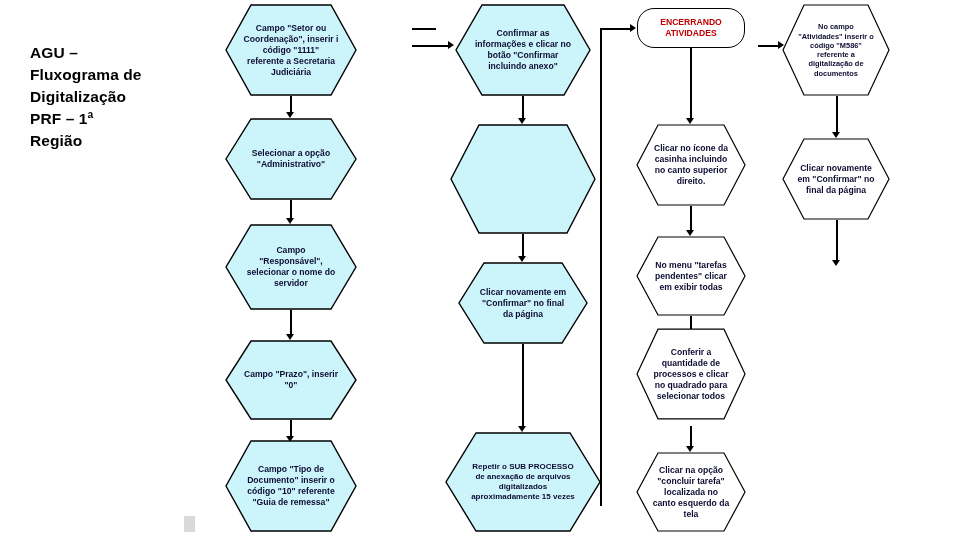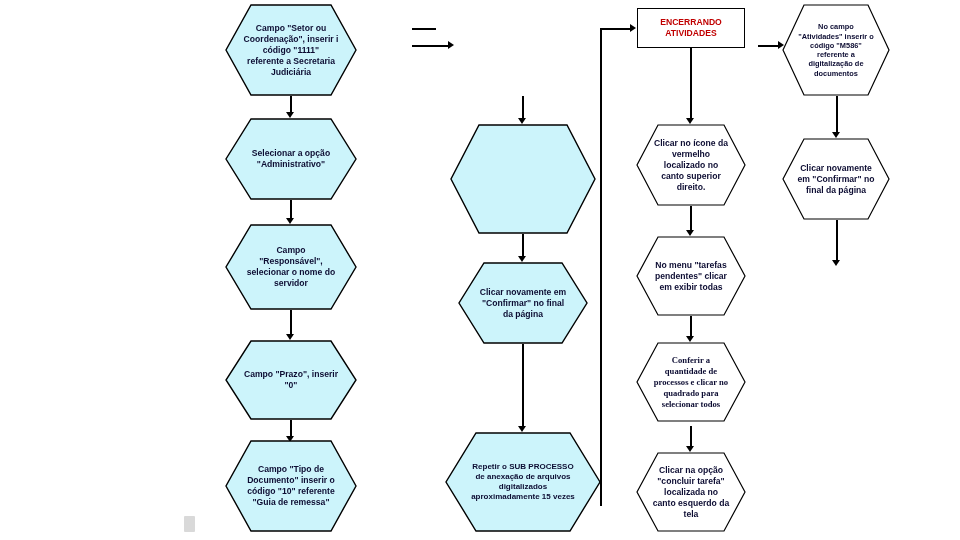--- a/index.html
+++ b/index.html
@@ -130,20 +130,25 @@
     height: 16px;
     background: #d9d9d9;
     border-radius: 1px;
   }
 </style>
 </head>
 <body>
 
 <div id="slide">
 
+  <div id="title-block">AGU –
+Fluxograma de
+Digitalização
+PRF – 1ª
+Região</div>
 
   <div class="node t-hexcyan" style="left:225px; top:4px; width:132px; height:92px;">
     <div class="hex-wrap">
       <svg viewBox="0 0 132 92" preserveAspectRatio="none">
         <polygon points="26,1 106,1 131,46 106,91 26,91 1,46" fill="#ccf4fb" stroke="#000000" stroke-width="1.4"></polygon>
       </svg>
     </div>
     <div class="label">Campo "Setor ou Coordenação", inserir i código "1111" referente a Secretaria Judiciária</div>
   </div>
 
@@ -191,20 +196,28 @@
       <svg viewBox="0 0 132 92" preserveAspectRatio="none">
         <polygon points="26,1 106,1 131,46 106,91 26,91 1,46" fill="#ccf4fb" stroke="#000000" stroke-width="1.4"></polygon>
       </svg>
     </div>
     <div class="label">Campo "Tipo de Documento" inserir o código "10" referente "Guia de remessa"</div>
   </div>
 
   <div class="conn h" style="left:412px; top:45px; width:38px;"></div>
   <div class="arrow-right" style="left:448px; top:41px;"></div>
 
+  <div class="node t-hexcyan" style="left:455px; top:4px; width:136px; height:92px;">
+    <div class="hex-wrap">
+      <svg viewBox="0 0 136 92" preserveAspectRatio="none">
+        <polygon points="27,1 109,1 135,46 109,91 27,91 1,46" fill="#ccf4fb" stroke="#000000" stroke-width="1.4"></polygon>
+      </svg>
+    </div>
+    <div class="label">Confirmar as informações e clicar no botão "Confirmar incluindo anexo"</div>
+  </div>
 
   <div class="conn v" style="left:522px; top:96px; height:24px;"></div>
   <div class="arrow-down" style="left:518px; top:118px;"></div>
 
   <div class="node t-hexcyan tiny-text" style="left:450px; top:124px; width:146px; height:110px;">
     <div class="hex-wrap">
       <svg viewBox="0 0 146 110" preserveAspectRatio="none">
         <polygon points="29,1 117,1 145,55 117,109 29,109 1,55" fill="#ccf4fb" stroke="#000000" stroke-width="1.4"></polygon>
       </svg>
     </div>
@@ -233,52 +246,52 @@
     </div>
     <div class="label">Repetir o SUB PROCESSO de anexação de arquivos digitalizados aproximadamente 15 vezes</div>
   </div>
 
   <div class="conn v" style="left:600px; top:28px; height:478px;"></div>
   <div class="conn h" style="left:600px; top:28px; width:32px;"></div>
   <div class="arrow-right" style="left:630px; top:24px;"></div>
 
   <div class="conn h" style="left:412px; top:28px; width:24px;"></div>
 
-  <div class="node t-rect" style="left:637px; top:8px; width:108px; height:40px;">
+  <div class="node t-rect" style="left:637px; top:8px; width:108px; height:40px;border-radius:17px;">
     <div class="label">ENCERRANDO ATIVIDADES</div>
   </div>
 
   <div class="conn v" style="left:690px; top:48px; height:72px;"></div>
   <div class="arrow-down" style="left:686px; top:118px;"></div>
 
   <div class="node t-hexwhite" style="left:636px; top:124px; width:110px; height:82px;">
     <div class="hex-wrap">
       <svg viewBox="0 0 110 82" preserveAspectRatio="none">
         <polygon points="22,1 88,1 109,41 88,81 22,81 1,41" fill="#ffffff" stroke="#000000" stroke-width="1.2"></polygon>
       </svg>
     </div>
-    <div class="label">Clicar no ícone da vermelho localizado no canto superior direito.</div>
+    <div class="label">Clicar no ícone da casinha incluindo no canto superior direito.</div>
   </div>
 
   <div class="conn v" style="left:690px; top:206px; height:26px;"></div>
   <div class="arrow-down" style="left:686px; top:230px;"></div>
 
   <div class="node t-hexwhite" style="left:636px; top:236px; width:110px; height:80px;">
     <div class="hex-wrap">
       <svg viewBox="0 0 110 80" preserveAspectRatio="none">
         <polygon points="22,1 88,1 109,40 88,79 22,79 1,40" fill="#ffffff" stroke="#000000" stroke-width="1.2"></polygon>
       </svg>
     </div>
     <div class="label">No menu "tarefas pendentes" clicar em exibir todas</div>
   </div>
 
   <div class="conn v" style="left:690px; top:316px; height:22px;"></div>
   <div class="arrow-down" style="left:686px; top:336px;"></div>
 
-  <div class="node t-hexwhite" style="left:636px; top:342px; width:110px; height:80px;font-family:Liberation Serif, serif;">
+  <div class="node t-hexwhite" style="left:636px; top:328px; width:110px; height:92px;">
     <div class="hex-wrap">
       <svg viewBox="0 0 110 84" preserveAspectRatio="none">
         <polygon points="22,1 88,1 109,42 88,83 22,83 1,42" fill="#ffffff" stroke="#000000" stroke-width="1.2"></polygon>
       </svg>
     </div>
     <div class="label">Conferir a quantidade de processos e clicar no quadrado para selecionar todos</div>
   </div>
 
   <div class="conn v" style="left:690px; top:426px; height:22px;"></div>
   <div class="arrow-down" style="left:686px; top:446px;"></div>

